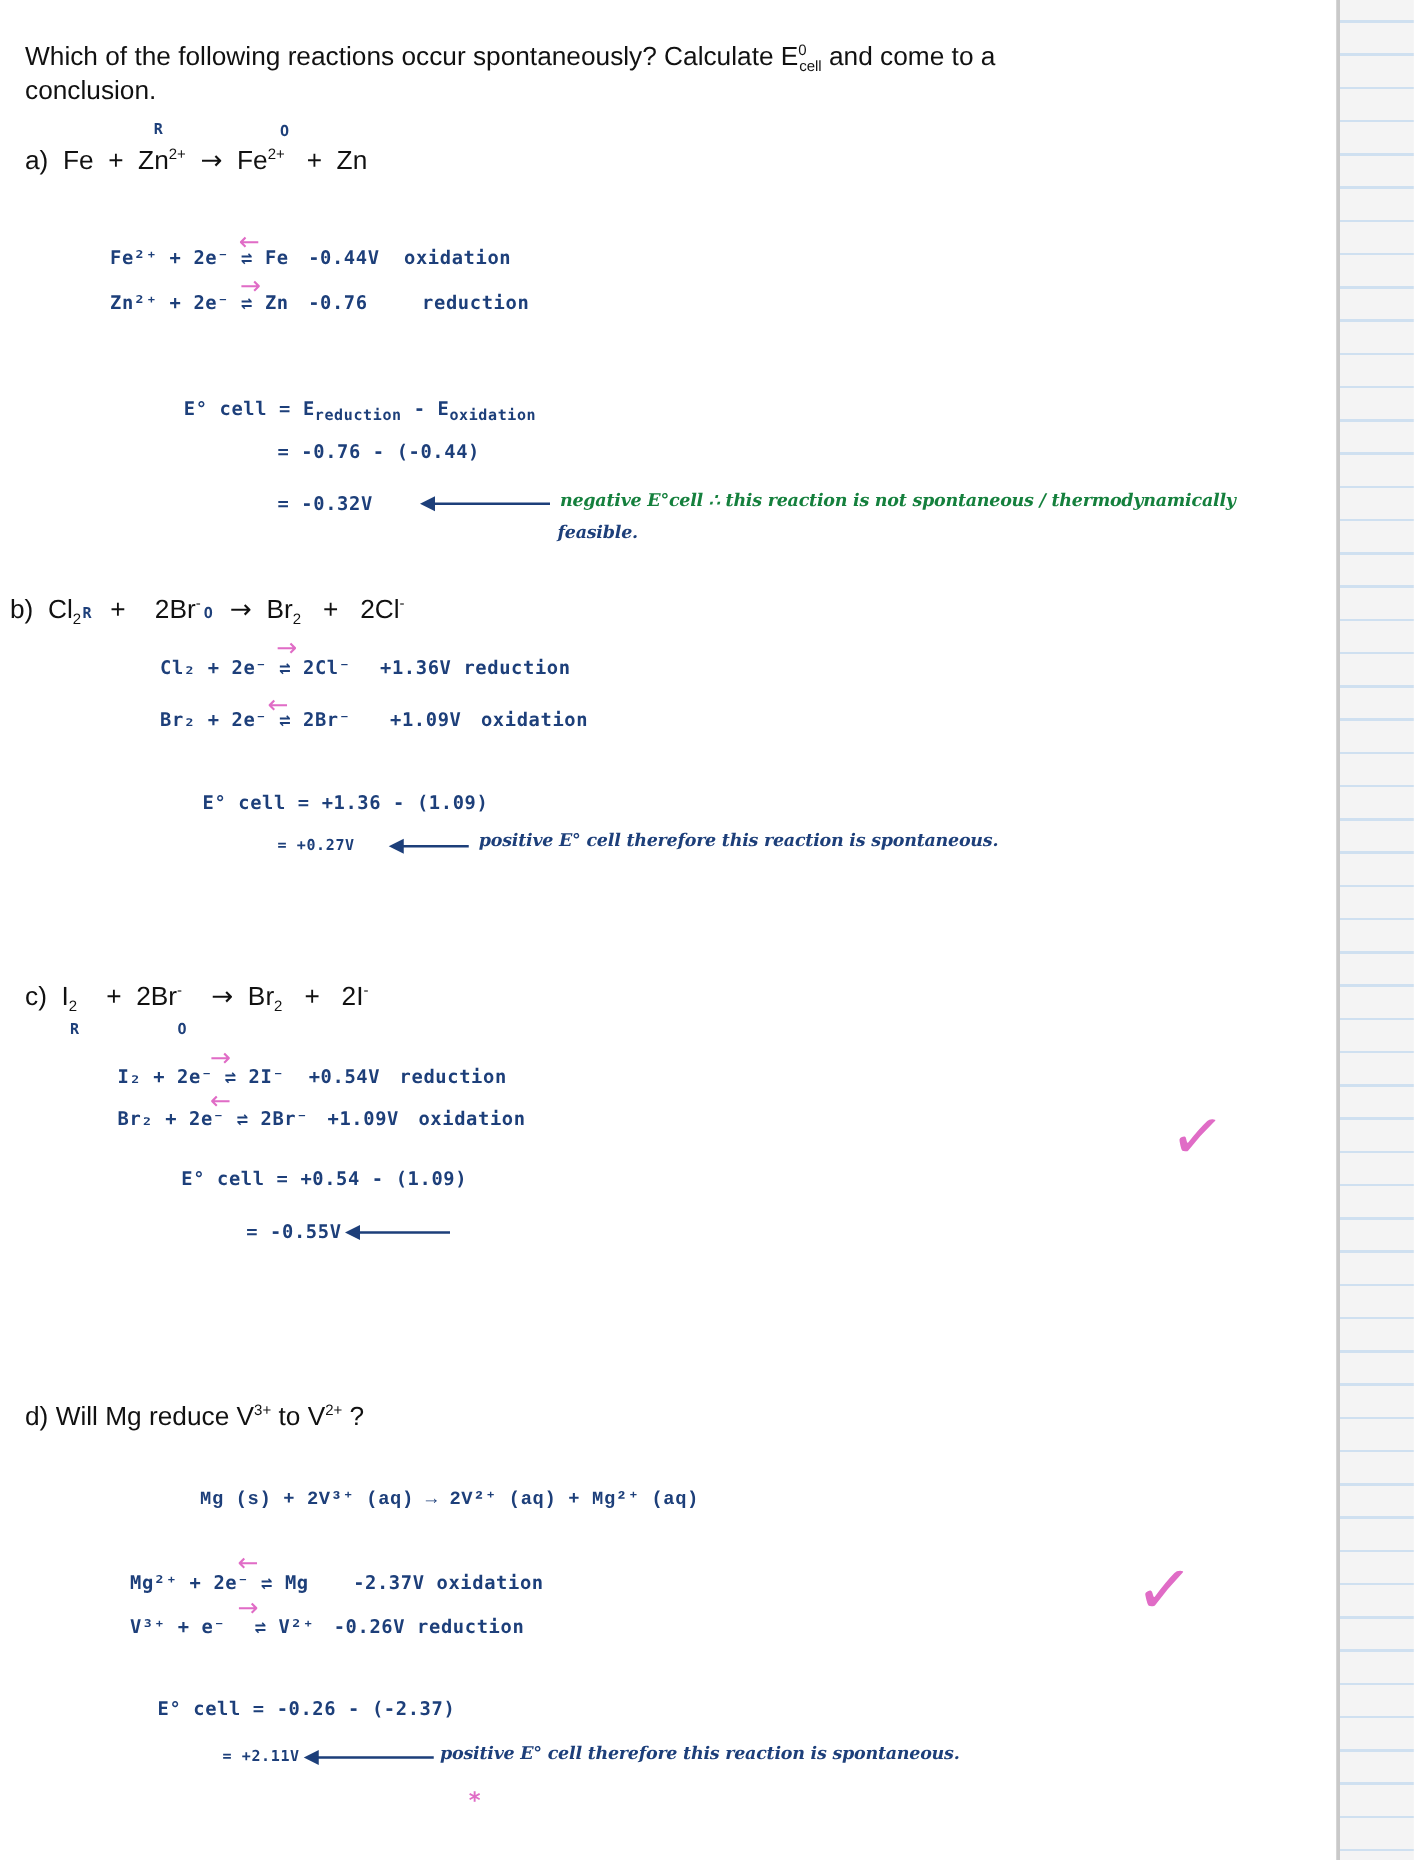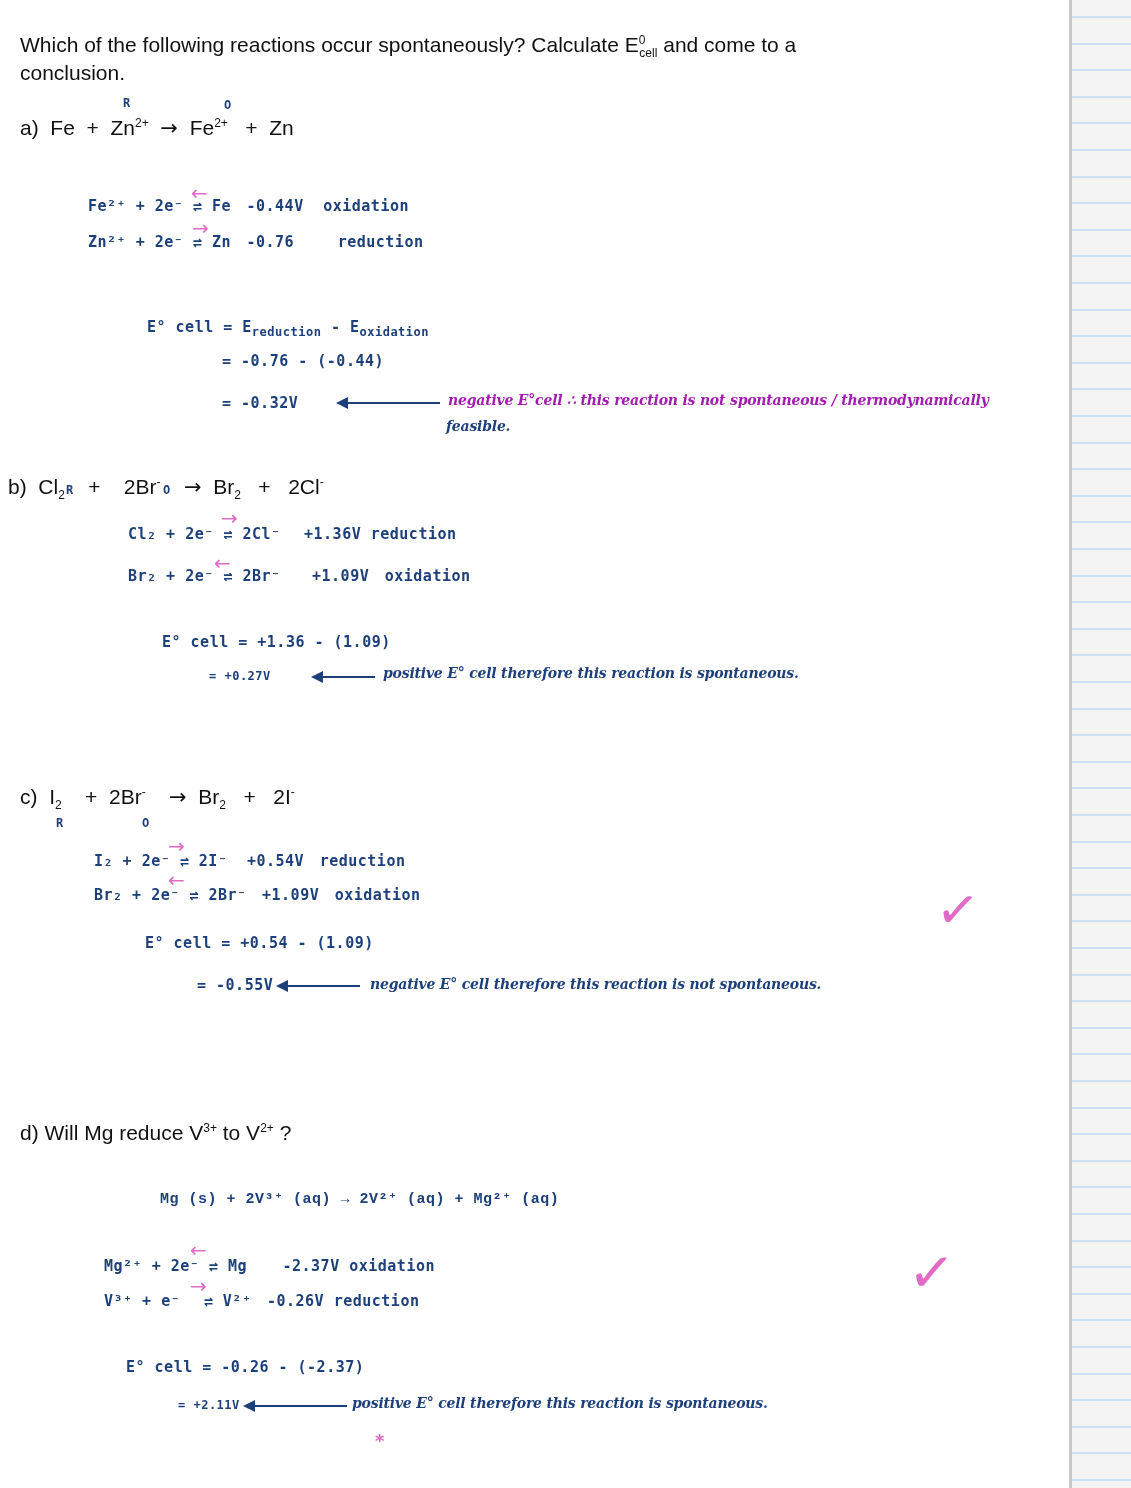--- a/index.html
+++ b/index.html
@@ -89,21 +89,21 @@
   </div>
 
   <div class="abs hand" style="left:147px; top:318px;">
     <span>E° cell</span>
     <span>= E</span><sub class="hand-sm">reduction</sub><span> - E</span><sub class="hand-sm">oxidation</sub>
   </div>
   <div class="abs hand" style="left:222px; top:352px;">= -0.76 - (-0.44)</div>
   <div class="abs hand" style="left:222px; top:394px;">= -0.32V</div>
   <div class="arrow-head" style="left:336px; top:397px;"></div>
   <div class="arrow-line" style="left:340px; top:402px; width:100px;"></div>
-  <div class="abs hand-italic" style="left:448px; top:392px; color:#a21caf;">negative E°cell ∴ this reaction is not spontaneous / thermodynamically</div>
+  <div class="abs hand-italic" style="left:448px; top:392px; color:#15803d;">negative E°cell ∴ this reaction is not spontaneous / thermodynamically</div>
   <div class="abs hand-italic" style="left:446px; top:418px; color:#1d3f7a;">feasible.</div>
 
   <div class="abs printed eq" style="left:8px; top:451px;margin-top:24px;">
     <span>b)</span>&nbsp;
     <span>Cl</span><sub class="s">2</sub>&nbsp;&nbsp;&nbsp;
     <span>+</span>&nbsp;&nbsp;&nbsp;
     <span>2Br</span><sup class="s">-</sup>&nbsp;&nbsp;&nbsp;
     <span class="eqm">→</span>&nbsp;
     <span>Br</span><sub class="s">2</sub>&nbsp;&nbsp;
     <span>+</span>&nbsp;&nbsp;
@@ -123,21 +123,21 @@
   <div class="pink-arrow" style="left:214px; top:553px;">←</div>
   <div class="abs hand" style="left:128px; top:567px;">
     <span>Br₂ + 2e⁻</span>
     <span>⇌</span>
     <span>2Br⁻</span>
     <span style="margin-left:22px">+1.09V</span>
     <span style="margin-left:6px">oxidation</span>
   </div>
 
   <div class="abs hand" style="left:162px; top:633px;">E° cell = +1.36 - (1.09)</div>
-  <div class="abs hand hand-sm" style="left:209px; top:669px;">= +0.27V</div>
+  <div class="abs hand hand-sm" style="left:222px; top:669px;">= +0.27V</div>
   <div class="arrow-head" style="left:311px; top:671px;"></div>
   <div class="arrow-line" style="left:315px; top:676px; width:60px;"></div>
   <div class="abs hand-italic" style="left:383px; top:665px; color:#1d3f7a;">positive E° cell therefore this reaction is spontaneous.</div>
 
   <div class="abs printed eq" style="left:20px; top:785px;">
     <span>c)</span>&nbsp;
     <span>I</span><sub class="s">2</sub>&nbsp;&nbsp;&nbsp;
     <span>+</span>&nbsp;
     <span>2Br</span><sup class="s">-</sup>&nbsp;&nbsp;&nbsp;
     <span class="eqm">→</span>&nbsp;
@@ -162,21 +162,20 @@
     <span>⇌</span>
     <span>2Br⁻</span>
     <span style="margin-left:6px">+1.09V</span>
     <span style="margin-left:6px">oxidation</span>
   </div>
 
   <div class="abs hand" style="left:145px; top:934px;">E° cell = +0.54 - (1.09)</div>
   <div class="abs hand" style="left:197px; top:976px;">= -0.55V</div>
   <div class="arrow-head" style="left:276px; top:980px;"></div>
   <div class="arrow-line" style="left:280px; top:985px; width:80px;"></div>
-  <div class="abs hand-italic" style="left:370px; top:976px; color:#1d3f7a;">negative E° cell therefore this reaction is not spontaneous.</div>
   <div class="abs pink" style="left:936px; top:880px; font-size:52px; font-family:'DejaVu Sans', sans-serif; transform:rotate(6deg);">✓</div>
 
   <div class="abs printed eq" style="left:20px; top:1121px;">
     <span>d)</span>
     <span>Will Mg reduce V</span><sup class="s">3+</sup><span> to V</span><sup class="s">2+</sup><span> ?</span>
   </div>
   <div class="abs hand" style="left:160px; top:1189px;font-family:Liberation Mono, monospace;">Mg (s) + 2V³⁺ (aq) → 2V²⁺ (aq)  +  Mg²⁺ (aq)</div>
 
   <div class="pink-arrow" style="left:190px; top:1240px;">←</div>
   <div class="abs hand" style="left:104px; top:1257px;">

